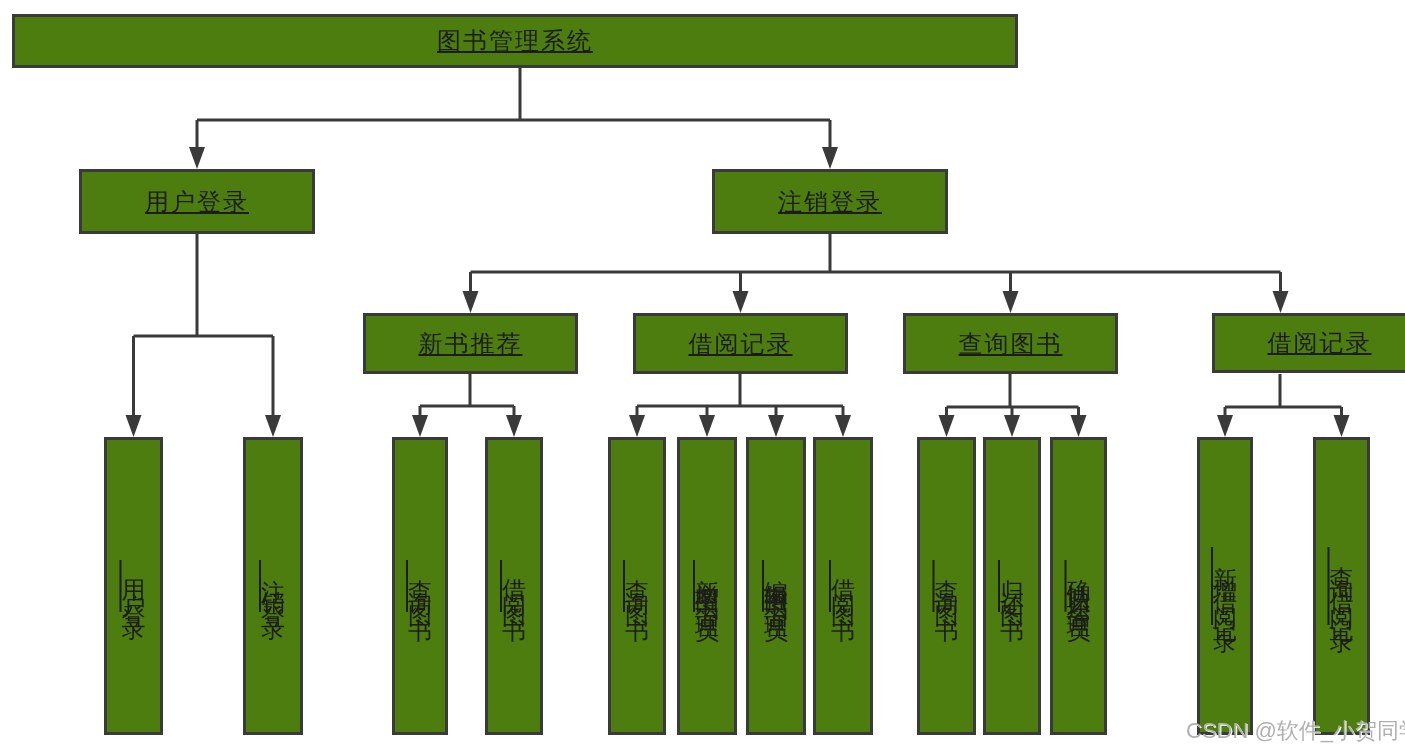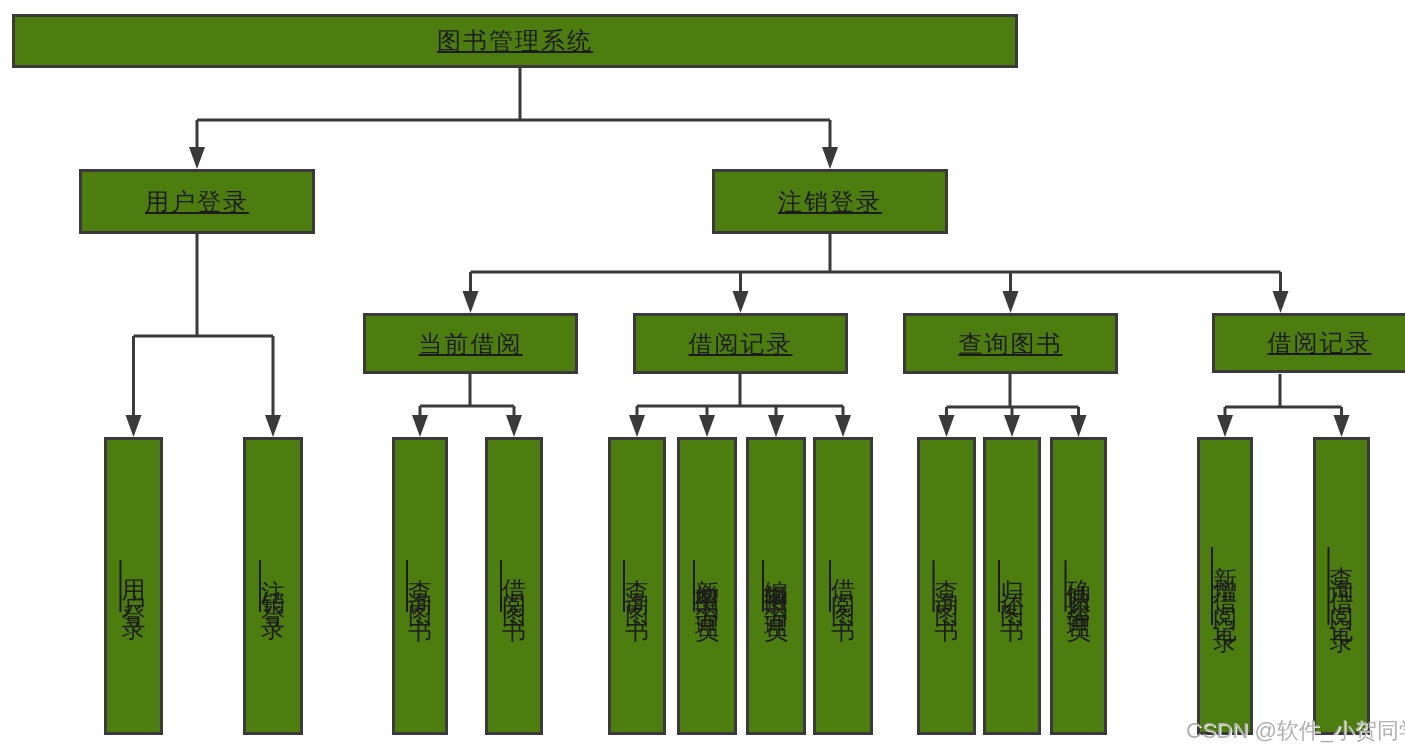--- a/index.html
+++ b/index.html
@@ -97,21 +97,21 @@
   </div>
 
   <div class="box h" style="left:79px;top:169px;width:236px;height:65px">
     <span>用户登录</span>
   </div>
   <div class="box h" style="left:712px;top:169px;width:236px;height:65px">
     <span>注销登录</span>
   </div>
 
   <div class="box h" style="left:363px;top:313px;width:215px;height:61px">
-    <span>当前借阅</span>
+    <span>新书推荐</span>
   </div>
   <div class="box h" style="left:633px;top:313px;width:215px;height:61px">
     <span>借阅记录</span>
   </div>
   <div class="box h" style="left:903px;top:313px;width:215px;height:61px">
     <span>查询图书</span>
   </div>
   <div class="box h" style="left:1212px;top:313px;width:215px;height:60px">
     <span>借阅记录</span>
   </div>

